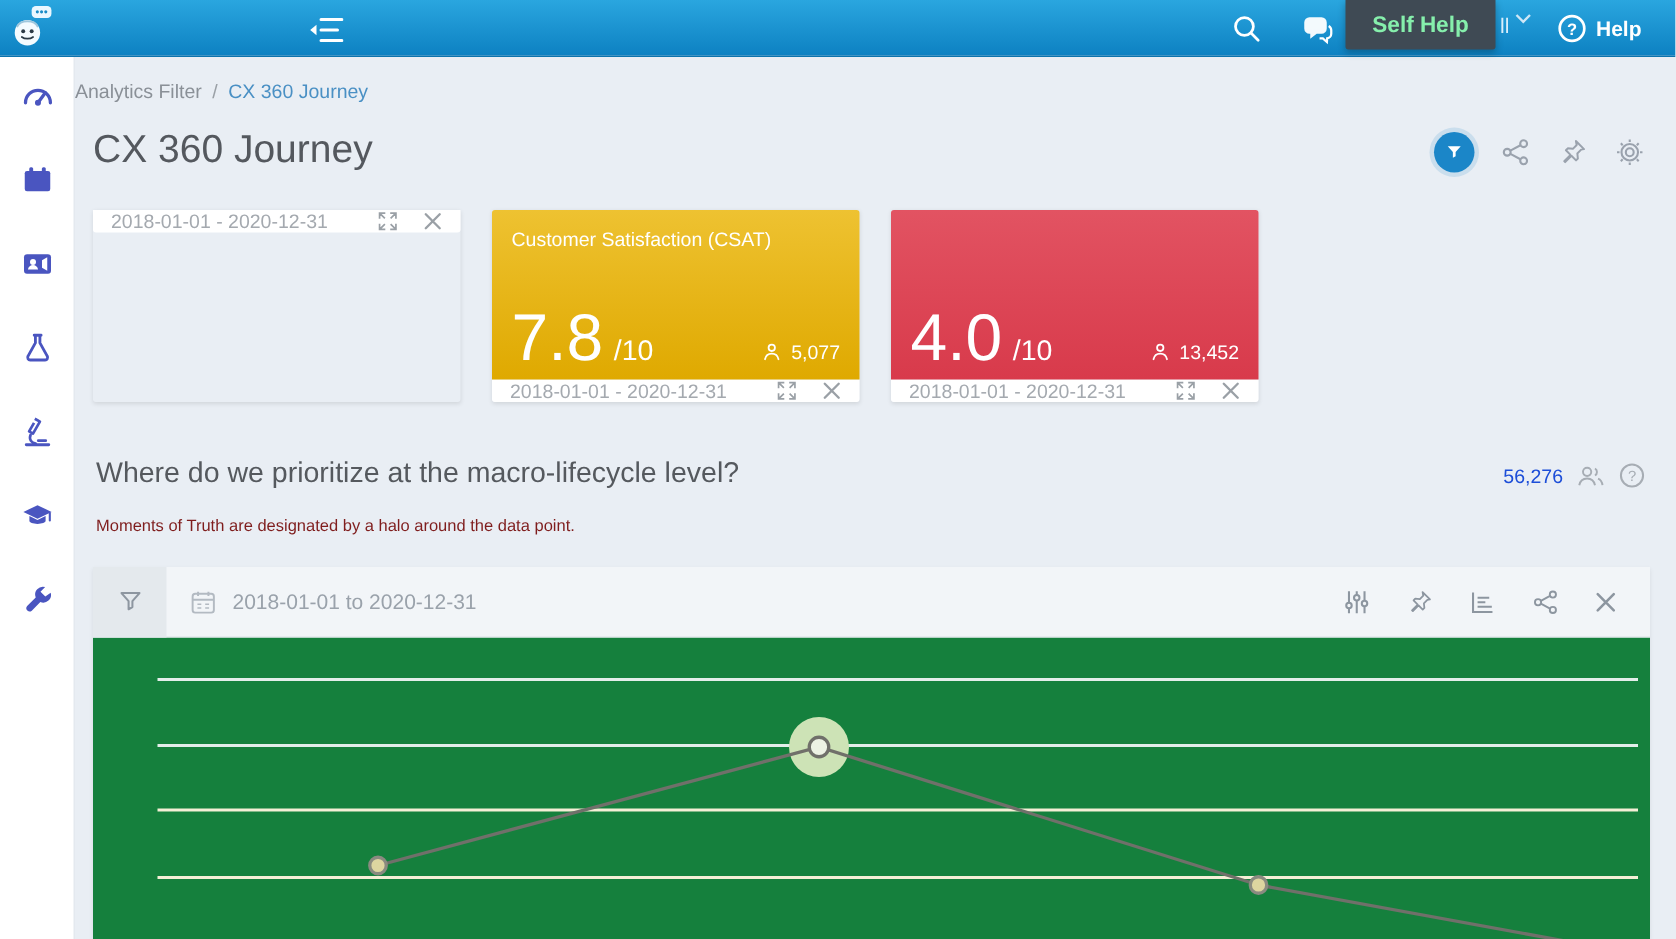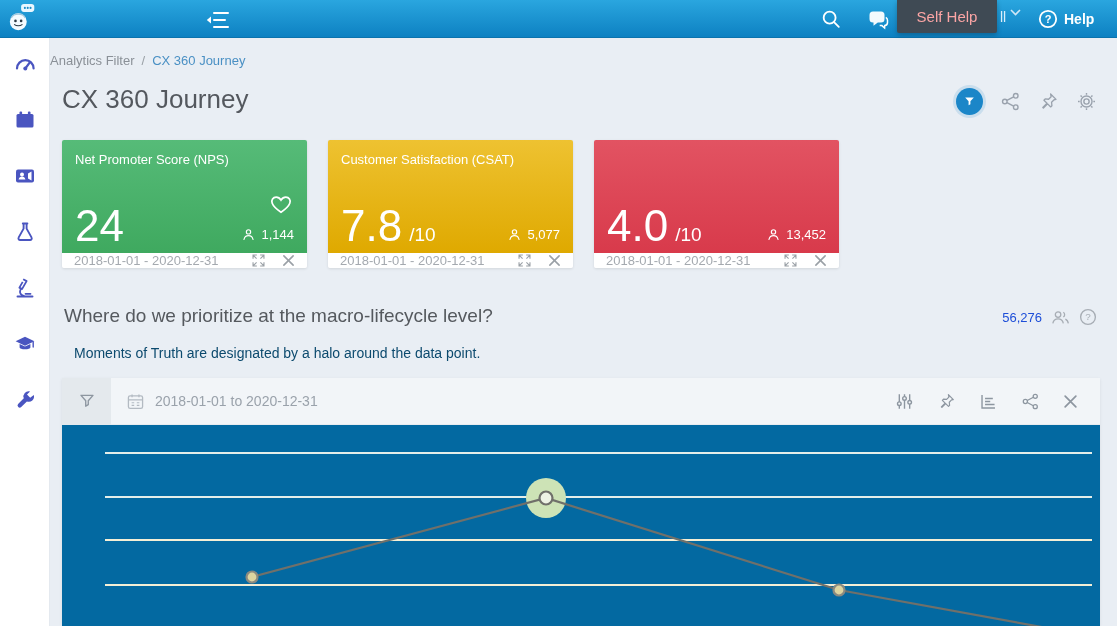--- a/index.html
+++ b/index.html
@@ -10,21 +10,21 @@
   
   .topbar{position:absolute;left:0;top:0;width:1117px;height:38px;z-index:20;
           background:linear-gradient(180deg,var(--topbar_top,#2aa6df),var(--topbar_bottom,#0d81c2));
           border-bottom:1px solid #0b73ad;box-sizing:border-box;}
   .logo{position:absolute;left:7px;top:3px}
   .topbar-title{position:absolute;left:42px;top:10px;color:#fff;font-size:15px;font-weight:700;letter-spacing:.2px}
   .menu-fold{position:absolute;left:205px;top:11px}
   .tb-search{position:absolute;left:820px;top:8px;cursor:pointer}
   .tb-chat{position:absolute;left:866px;top:8px;cursor:pointer}
   .selfhelp{position:absolute;left:897px;top:0;width:100px;height:33px;line-height:33px;text-align:center;
-            background:var(--selfhelp_bg,#3f4a54);color:#fca5a5;font-size:15px;font-weight:400;
+            background:var(--selfhelp_bg,#3f4a54);color:#86efac;font-size:15px;font-weight:700;
             box-shadow:0 2px 5px rgba(0,0,0,.25);border-radius:0 0 2px 2px;cursor:pointer}
   .tb-user{position:absolute;left:1000px;top:9px;color:#d9eefb;font-size:14px;display:flex;align-items:flex-start;gap:4px;cursor:pointer}
   .tb-help{position:absolute;left:1038px;top:9px;display:flex;align-items:center;gap:6px;color:#fff;
            font-size:14px;font-weight:700;cursor:pointer}
 
   
   .sidebar{position:absolute;left:0;top:38px;bottom:0;width:50px;background:#fff;
            border-right:1px solid #e4e9ef;box-sizing:border-box;padding-top:14px;
            display:flex;flex-direction:column;align-items:center;z-index:10}
   .side-item{height:24px;margin-bottom:32px;cursor:pointer}
@@ -52,24 +52,24 @@
   .kpi-meta{position:absolute;right:13px;bottom:11px;display:flex;align-items:center;gap:5px;font-size:13px}
   .kpi-footer{background:#fff;height:15px;display:flex;align-items:center;padding:0 12px;
               color:#a4a9af;font-size:13px;border-radius:0 0 2px 2px}
   .kpi-footer .spacer{margin-left:auto}
   .ft-btn{cursor:pointer;margin-left:15px;display:flex;align-items:center}
 
   
   .section-heading{position:absolute;left:64px;top:305px;font-size:19px;color:#55595e}
   .section-meta{position:absolute;right:20px;top:308px;display:flex;align-items:center;gap:8px;
                 color:#1d4ed8;font-size:13px}
-  .section-sub{position:absolute;left:74px;top:345px;font-size:14px;color:#0c4a6e}
-
-  
-  .panel{position:absolute;left:62px;top:378px;width:1038px;bottom:0;background:#0369a1;
+  .section-sub{position:absolute;left:64px;top:345px;font-size:11px;color:#7f1d1d}
+
+  
+  .panel{position:absolute;left:62px;top:378px;width:1038px;bottom:0;background:#15803d;
          box-shadow:0 1px 3px rgba(0,0,0,.08);overflow:hidden}
   .panel-toolbar{height:47px;background:#f2f5f8;display:flex;align-items:center;border-bottom:1px solid #e7ebef;box-sizing:border-box}
   .toolbar-filter{width:49px;height:47px;background:#e4e9ed;display:flex;align-items:center;justify-content:center;cursor:pointer}
   .toolbar-cal{margin-left:15px;cursor:pointer}
   .toolbar-date{margin-left:10px;font-size:14px;color:#9aa2ab;cursor:pointer}
   .toolbar-right{margin-left:auto;display:flex;align-items:center;gap:23px;padding-right:22px}
   .tb-icon{cursor:pointer}
   .chart-area{position:relative;height:201px}
   #journey-chart{position:absolute;left:0;top:0}
 </style>
@@ -207,39 +207,20 @@
           <circle cx="12" cy="12" r="6.3"></circle>
         <path d="M12 4.2V2.3M12 21.7v-1.9M19.8 12h1.9M2.3 12h1.9M17.4 6.6l1.4-1.4M5.2 18.8l1.4-1.4M17.4 17.4l1.4 1.4M5.2 5.2l1.4 1.4"></path>
       </g>
     </svg>
   </span>
 </div>
 
 <div class="cards">
 
   <div class="kpi-card">
-    <div class="kpi-main" style="background: linear-gradient(rgb(86, 187, 120), rgb(63, 169, 95));">
-      <div class="kpi-title">Net Promoter Score (NPS)</div>
-      <div class="kpi-value">
-        <span class="kpi-num">24</span>
-        <span class="kpi-suffix"></span>
-      </div>
-      <span class="kpi-heart">
-        <svg width="26" height="24" viewBox="0 0 24 24">
-          <path d="M12 20.3C8.6 18 4.6 15 3.2 11.3 2 8.2 4 5.2 7.2 5.2c2 0 3.6 1.1 4.8 2.9 1.2-1.8 2.8-2.9 4.8-2.9 3.2 0 5.2 3 4 6.1-1.4 3.7-5.4 6.7-8.8 9z" fill="none" stroke="#fff" stroke-width="1.7"></path>
-        </svg>
-      </span>
-      <span class="kpi-meta">
-        <svg width="15" height="15" viewBox="0 0 24 24">
-          <circle cx="12" cy="7.8" r="3.4" fill="none" stroke="#fff" stroke-width="1.9"></circle>
-          <path d="M4.8 20c.8-4 3.4-6.1 7.2-6.1s6.4 2.1 7.2 6.1" fill="none" stroke="#fff" stroke-width="1.9" stroke-linecap="round"></path>
-        </svg>
-        <span>1,144</span>
-      </span>
-    </div>
     <div class="kpi-footer">
       <span>2018-01-01 - 2020-12-31</span>
       <span class="spacer"></span>
       <span class="ft-btn">
         <svg width="17" height="17" viewBox="0 0 24 24">
           <g fill="none" stroke="#9aa0a6" stroke-width="1.6">
               <path d="M9.7 4.3H4.3v5.4M4.3 4.3l5 5M14.3 4.3h5.4v5.4M19.7 4.3l-5 5M9.7 19.7H4.3v-5.4M4.3 19.7l5-5M14.3 19.7h5.4v-5.4M19.7 19.7l-5-5"></path>
             </g>
         </svg>
       </span>

